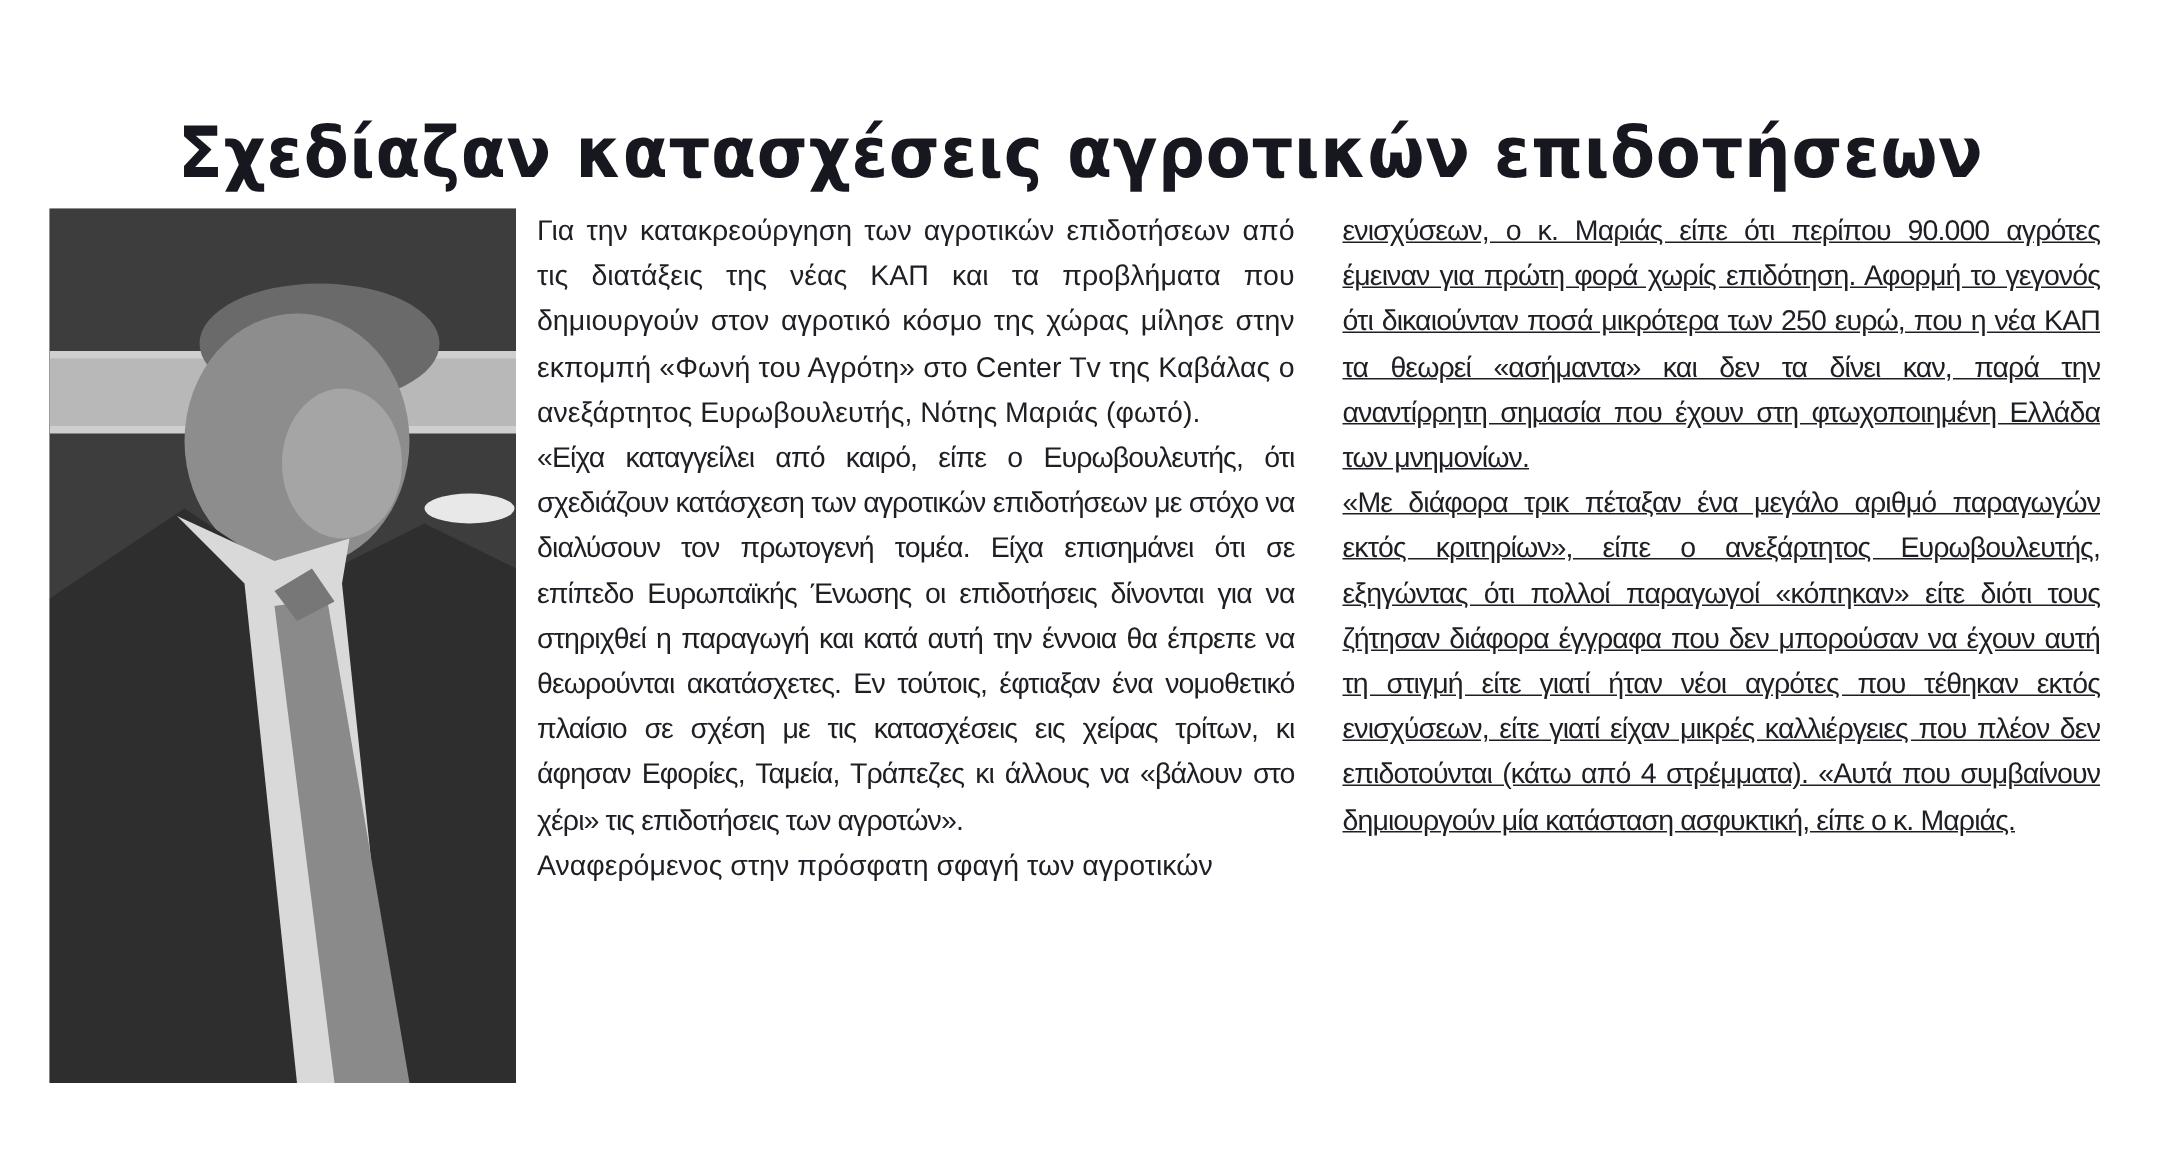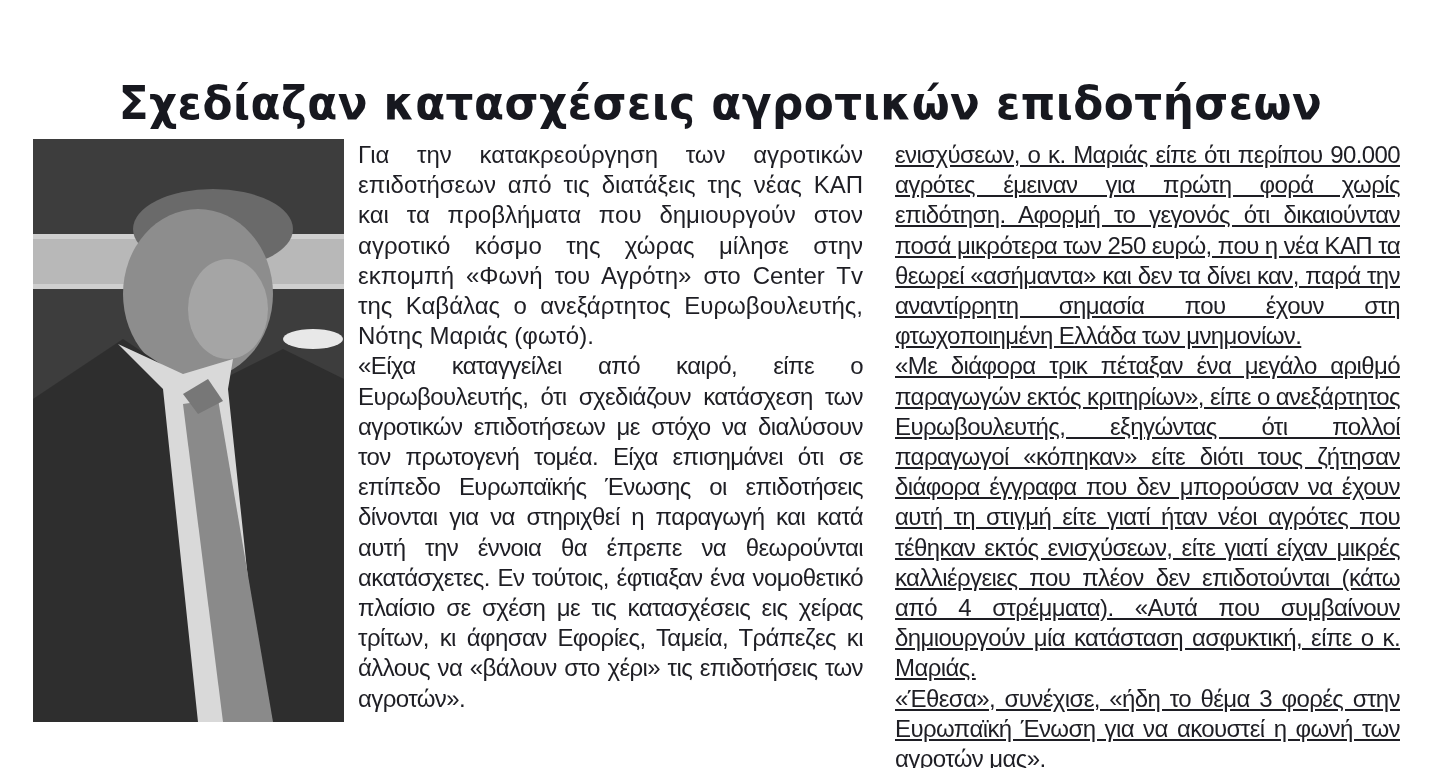--- a/index.html
+++ b/index.html
@@ -1,20 +1,20 @@
 <!DOCTYPE html>
 <html><head>
 <meta charset="utf-8">
 <style>
   html, body { margin: 0; padding: 0; background: #ffffff; }
   body { width: 1441px; height: 768px; position: relative; overflow: hidden; font-family: "Liberation Sans", "DejaVu Sans", sans-serif; color: #1b1b1f; }
   .headline { position: absolute; left: 0; top: 32px; width: 1441px; text-align: center; font-family: "DejaVu Sans", sans-serif; font-weight: bold; font-size: 47px; letter-spacing: 0.5px; color: #17181f; transform: scaleX(0.93); transform-origin: 720px 0; line-height: 80px; }
   .photo { position: absolute; left: 33px; top: 139px; width: 311px; height: 583px; background: #3a3a3a; overflow: hidden; }
   .photo svg { width: 100%; height: 100%; display: block; }
-  .col { position: absolute; top: 140px; font-size: 24px; line-height: 30.2px; color: #1e1e24; text-align: justify; }
+  .col { position: absolute; top: 140px; font-size: 19px; line-height: 30.2px; color: #1e1e24; text-align: justify; }
   .col p { margin: 0; }
   .col1 { left: 358px; width: 505px; }
   .col2 { left: 895px; width: 505px; text-decoration: underline; }
   .narrow { letter-spacing: -0.6px; }
 </style>
 </head>
 <body>
 
 <div>
   <h1 class="headline">Σχεδίαζαν κατασχέσεις αγροτικών επιδοτήσεων</h1>
@@ -32,20 +32,20 @@
       <path d="M90 200 L150 240 L190 240 L250 210 L311 240 L311 583 L0 583 L0 260 Z" fill="#2e2e2e"></path>
       <path d="M85 205 L130 250 L165 583 L230 583 L195 250 L200 220 L150 235 Z" fill="#d9d9d9"></path>
       <path d="M150 265 L185 260 L240 583 L190 583 Z" fill="#8a8a8a"></path>
       <path d="M150 255 L175 240 L190 262 L165 275 Z" fill="#777"></path>
     </svg>
   </div>
 
   <div class="col col1">
     <p>Για την κατακρεούργηση των αγροτικών επιδοτήσεων από τις διατάξεις της νέας ΚΑΠ και τα προβλήματα που δημιουργούν στον αγροτικό κόσμο της χώρας μίλησε στην εκπομπή «Φωνή του Αγρότη» στο Center Tv της Καβάλας ο ανεξάρτητος Ευρωβουλευτής, Νότης Μαριάς (φωτό).</p>
     <p class="narrow">«Είχα καταγγείλει από καιρό, είπε ο Ευρωβουλευτής, ότι σχεδιάζουν κατάσχεση των αγροτικών επιδοτήσεων με στόχο να διαλύσουν τον πρωτογενή τομέα. Είχα επισημάνει ότι σε επίπεδο Ευρωπαϊκής Ένωσης οι επιδοτήσεις δίνονται για να στηριχθεί η παραγωγή και κατά αυτή την έννοια θα έπρεπε να θεωρούνται ακατάσχετες. Εν τούτοις, έφτιαξαν ένα νομοθετικό πλαίσιο σε σχέση με τις κατασχέσεις εις χείρας τρίτων, κι άφησαν Εφορίες, Ταμεία, Τράπεζες κι άλλους να «βάλουν στο χέρι» τις επιδοτήσεις των αγροτών».</p>
+    <p>Αναφερόμενος στην πρόσφατη σφαγή των αγροτικών</p>
   </div>
 
   <div class="col col2">
     <p class="narrow">ενισχύσεων, ο κ. Μαριάς είπε ότι περίπου 90.000 αγρότες έμειναν για πρώτη φορά χωρίς επιδότηση. Αφορμή το γεγονός ότι δικαιούνταν ποσά μικρότερα των 250 ευρώ, που η νέα ΚΑΠ τα θεωρεί «ασήμαντα» και δεν τα δίνει καν, παρά την αναντίρρητη σημασία που έχουν στη φτωχοποιημένη Ελλάδα των μνημονίων.</p>
     <p class="narrow">«Με διάφορα τρικ πέταξαν ένα μεγάλο αριθμό παραγωγών εκτός κριτηρίων», είπε ο ανεξάρτητος Ευρωβουλευτής, εξηγώντας ότι πολλοί παραγωγοί «κόπηκαν» είτε διότι τους ζήτησαν διάφορα έγγραφα που δεν μπορούσαν να έχουν αυτή τη στιγμή είτε γιατί ήταν νέοι αγρότες που τέθηκαν εκτός ενισχύσεων, είτε γιατί είχαν μικρές καλλιέργειες που πλέον δεν επιδοτούνται (κάτω από 4 στρέμματα). «Αυτά που συμβαίνουν δημιουργούν μία κατάσταση ασφυκτική, είπε ο κ. Μαριάς.</p>
-    <p class="narrow">«Έθεσα», συνέχισε, «ήδη το θέμα 3 φορές στην Ευρωπαϊκή Ένωση για να ακουστεί η φωνή των αγροτών μας».</p>
   </div>
 </div>
 
 </body></html>

